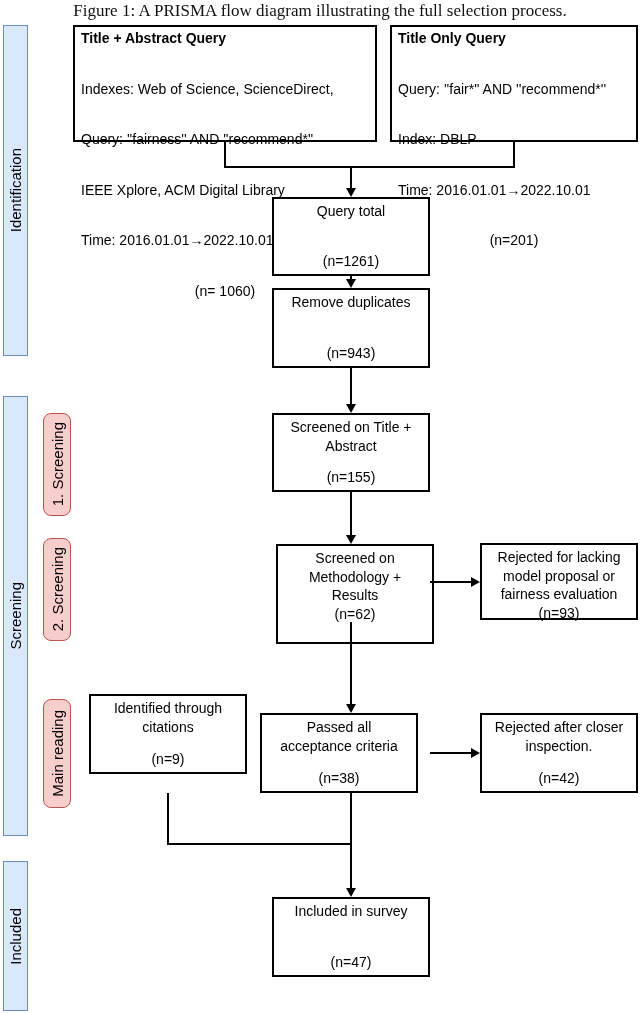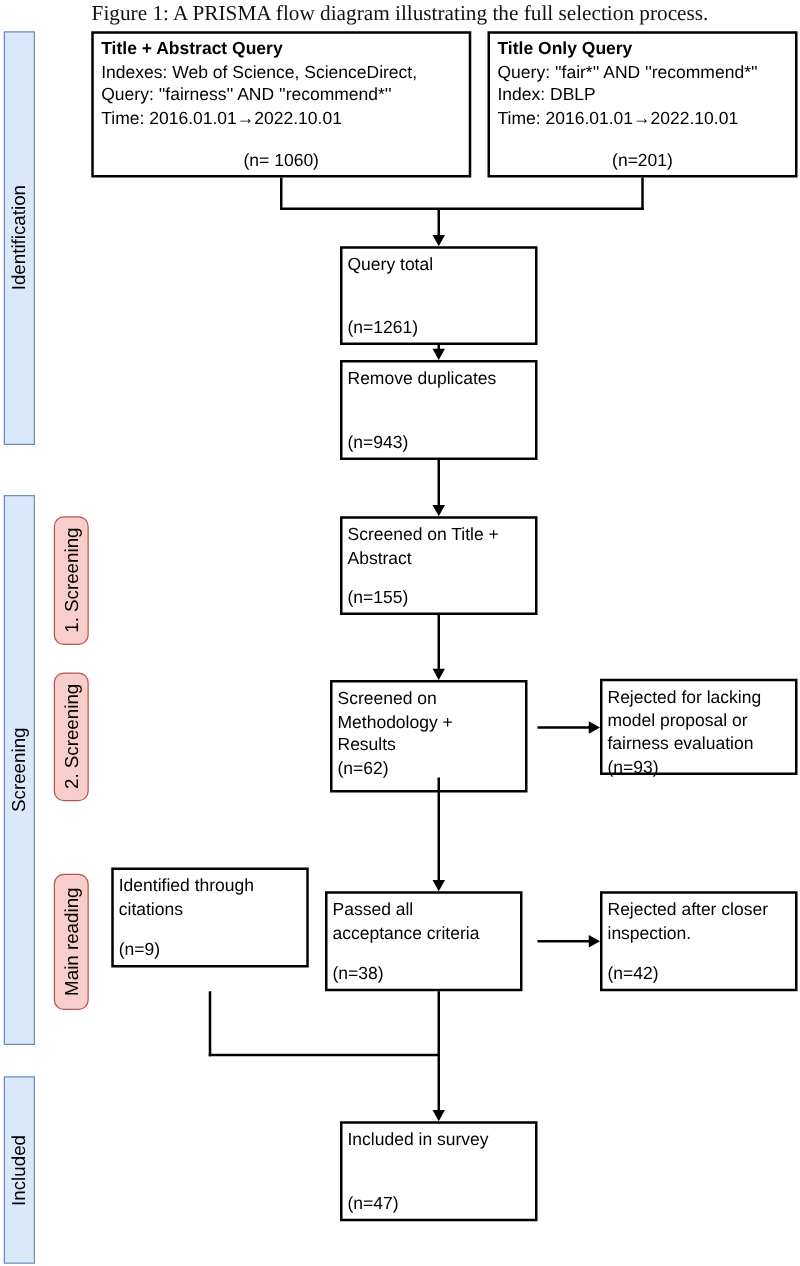--- a/index.html
+++ b/index.html
@@ -8,24 +8,24 @@
     font-family:"Liberation Sans","DejaVu Sans",sans-serif;color:#000;overflow:hidden;
   }
   .caption{
     position:absolute;left:0;top:1px;width:640px;text-align:center;
     font-family:"Liberation Serif","DejaVu Serif",serif;font-size:17px;color:#111;
   }
   .box{
     position:absolute;box-sizing:border-box;background:#ffffff;border:2px solid #000;
     font-size:14px;line-height:18.6px;
   }
-  .src{padding:2px 6px;display:flex;flex-direction:column;}
+  .src{padding:2px 6px;display:flex;flex-direction:column;gap:32px;}
   .src .count{margin-top:auto;text-align:center;}
   .bold{font-weight:bold;}
-  .flow{display:flex;flex-direction:column;align-items:flex-start;text-align:center;padding:3px 4px;}
+  .flow{display:flex;flex-direction:column;align-items:center;text-align:center;padding:3px 4px;}
   .flow .count{margin-top:auto;}
   .flow.filled .count{margin-top:0;}
   .bar{
     position:absolute;box-sizing:border-box;background:#dae8fc;border:1.5px solid #6c8ebf;
     display:flex;align-items:center;justify-content:center;font-size:15px;
   }
   .phase{
     position:absolute;box-sizing:border-box;background:#f8cecc;border:1.5px solid #b85450;
     border-radius:8px;display:flex;align-items:center;justify-content:center;font-size:15px;
   }
@@ -59,20 +59,21 @@
     <span class="vtext">2. Screening</span>
   </div>
   <div class="phase" style="left:43px;top:699px;width:28px;height:109px">
     <span class="vtext">Main reading</span>
   </div>
 
   <div class="box src" style="left:73px;top:25px;width:304px;height:117px">
     <div class="bold">Title + Abstract Query</div>
     <div>Indexes: Web of Science, ScienceDirect,</div>
     <div>Query: ''fairness'' AND ''recommend*''</div>
+    <div>IEEE Xplore, ACM Digital Library</div>
     <div>Time: 2016.01.01→2022.10.01</div>
     <div class="count">(n= 1060)</div>
   </div>
 
   <div class="box src" style="left:390px;top:25px;width:248px;height:117px">
     <div class="bold">Title Only Query</div>
     <div>Query: ''fair*'' AND ''recommend*''</div>
     <div>Index: DBLP</div>
     <div>Time: 2016.01.01→2022.10.01</div>
     <div class="count">(n=201)</div>
@@ -87,21 +88,21 @@
     <div>Remove duplicates</div>
     <div class="count">(n=943)</div>
   </div>
 
   <div class="box flow" style="left:272px;top:413px;width:158px;height:79px">
     <div>Screened on Title +</div>
     <div>Abstract</div>
     <div class="count">(n=155)</div>
   </div>
 
-  <div class="box flow filled" style="left:264px;top:544px;width:158px;height:90px">
+  <div class="box flow filled" style="left:276px;top:544px;width:158px;height:100px">
     <div>Screened on</div>
     <div>Methodology +</div>
     <div>Results</div>
     <div class="count">(n=62)</div>
   </div>
 
   <div class="box flow" style="left:260px;top:713px;width:158px;height:80px">
     <div>Passed all</div>
     <div>acceptance criteria</div>
     <div class="count">(n=38)</div>

